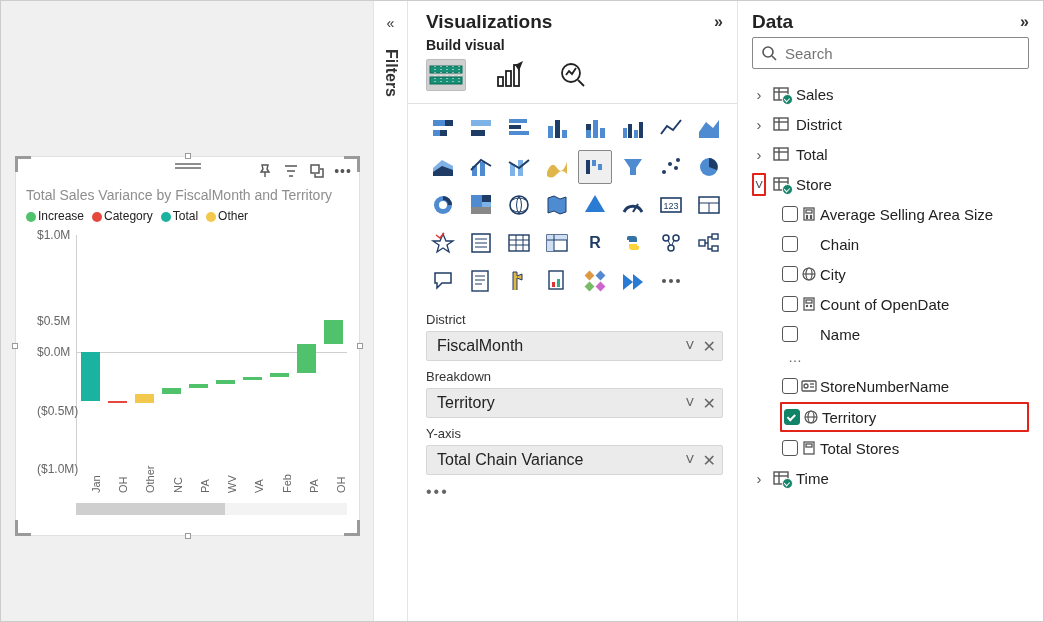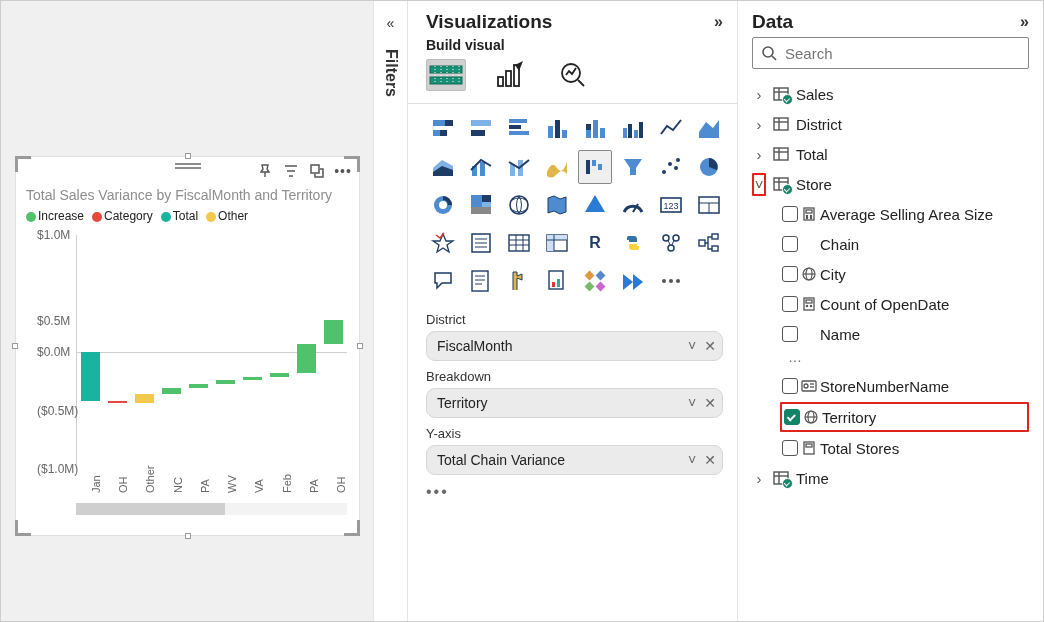--- a/index.html
+++ b/index.html
@@ -40,21 +40,21 @@
   .mode-row{display:flex;gap:24px;margin-bottom:10px;}
   .mode-btn{width:40px;height:32px;display:flex;align-items:center;justify-content:center;border-radius:2px;cursor:pointer;}
   .mode-btn.selected{background:#d0d0d0;border:1px solid #bcbcbc;}
   .divider{height:1px;background:#e0e0e0;margin:2px -14px 8px -18px;}
   .viz-grid{display:grid;grid-template-columns:repeat(8,34px);grid-auto-rows:34px;gap:4px 4px;margin-bottom:8px;}
   .viz-cell{display:flex;align-items:center;justify-content:center;cursor:pointer;border:1px solid transparent;border-radius:2px;position:relative;}
   .viz-cell.selected{border-color:#888;background:#efefef;}
   .viz-cell svg{width:26px;height:26px;}
   .field-section{margin-top:6px;}
   .field-label{font-size:13px;color:#333;margin-bottom:4px;}
-  .field-well{height:30px;background:#ebebeb;border:1px solid #d6d6d6;border-radius:9px;display:flex;align-items:center;justify-content:space-between;padding:0 6px 0 10px;font-size:14px;color:#222;cursor:pointer;margin-bottom:8px;}
+  .field-well{height:30px;background:#ebebeb;border:1px solid #d6d6d6;border-radius:2px;display:flex;align-items:center;justify-content:space-between;padding:0 6px 0 10px;font-size:16px;color:#222;cursor:pointer;margin-bottom:8px;}
   .field-well .icons{display:flex;gap:8px;color:#666;}
   .more{font-size:16px;letter-spacing:2px;color:#666;}
   
   .data-pane{flex:1;border-left:1px solid #e4e4e4;background:#fff;display:flex;flex-direction:column;padding:10px 14px 10px 14px;}
   .search{height:32px;border:1px solid #888;border-radius:2px;display:flex;align-items:center;gap:6px;padding:0 8px;margin-bottom:10px;}
   .search input{border:none;outline:none;flex:1;font-size:15px;background:transparent;}
   .tree{font-size:15px;}
   .tree-row{display:flex;align-items:center;height:30px;gap:6px;cursor:pointer;}
   .tree-row .caret{width:14px;color:#555;display:inline-flex;justify-content:center;}
   .tree-row .tbl-ico{position:relative;width:18px;height:16px;display:inline-flex;align-items:center;justify-content:center;}

